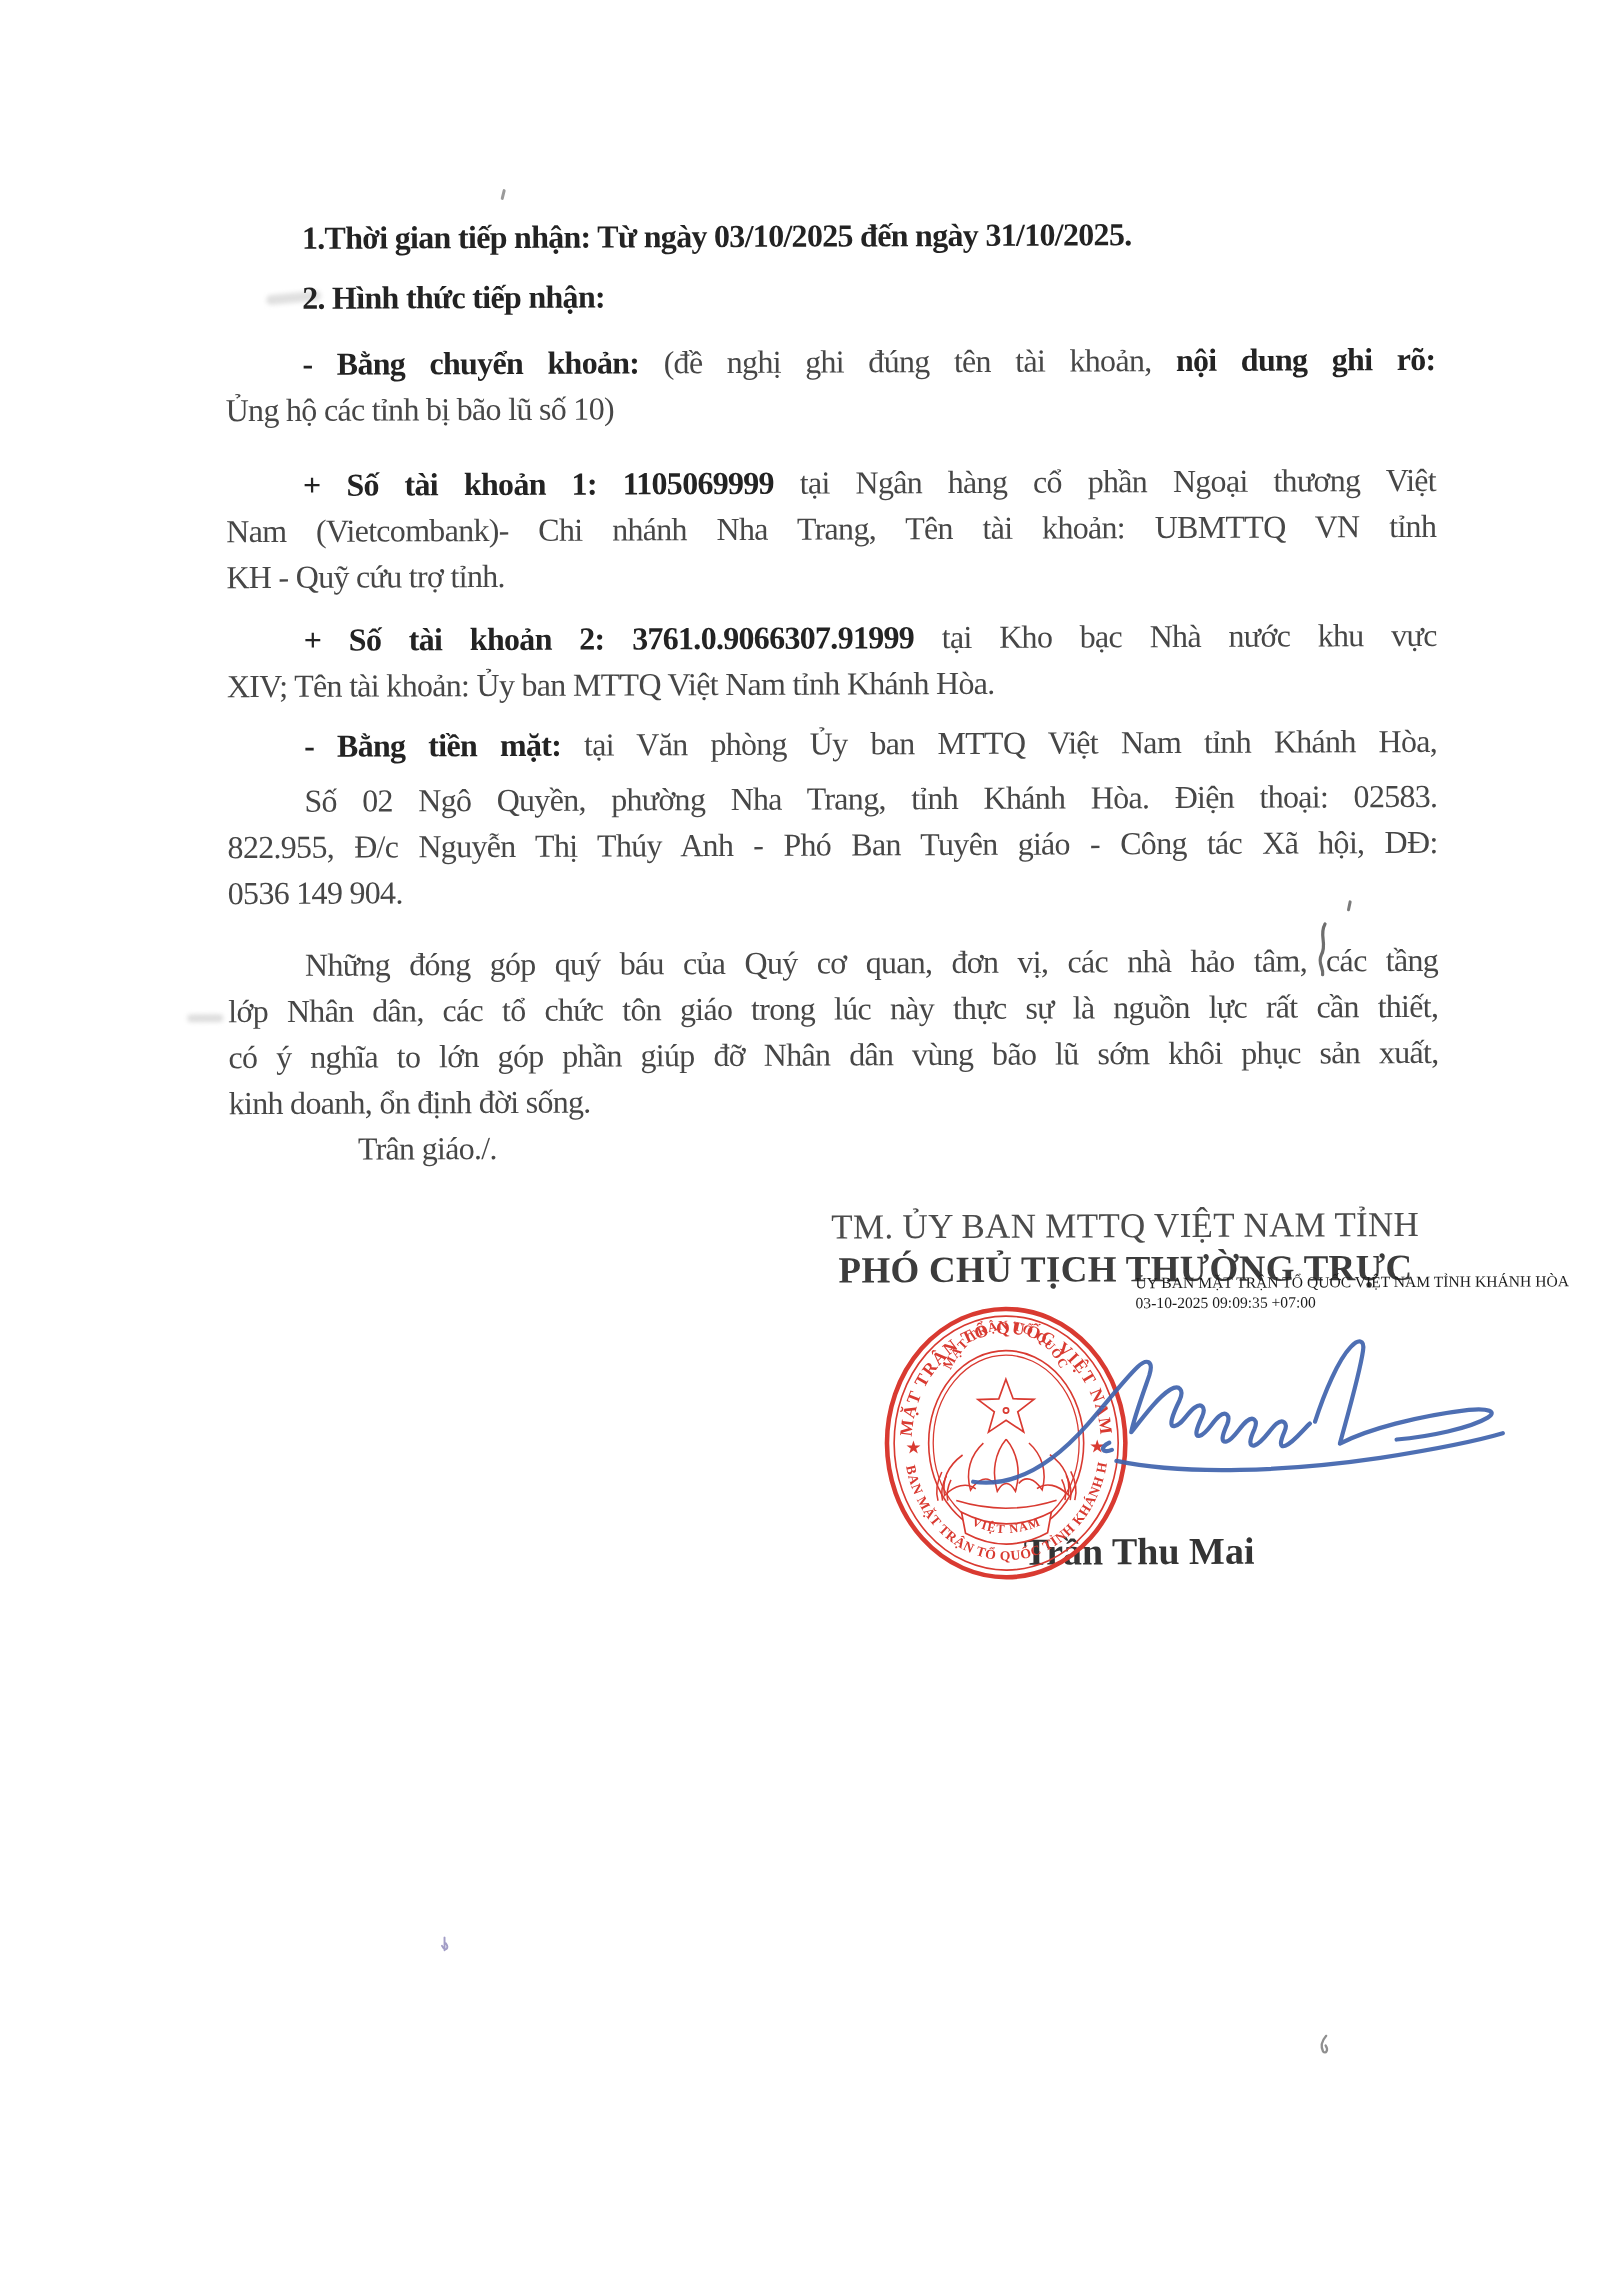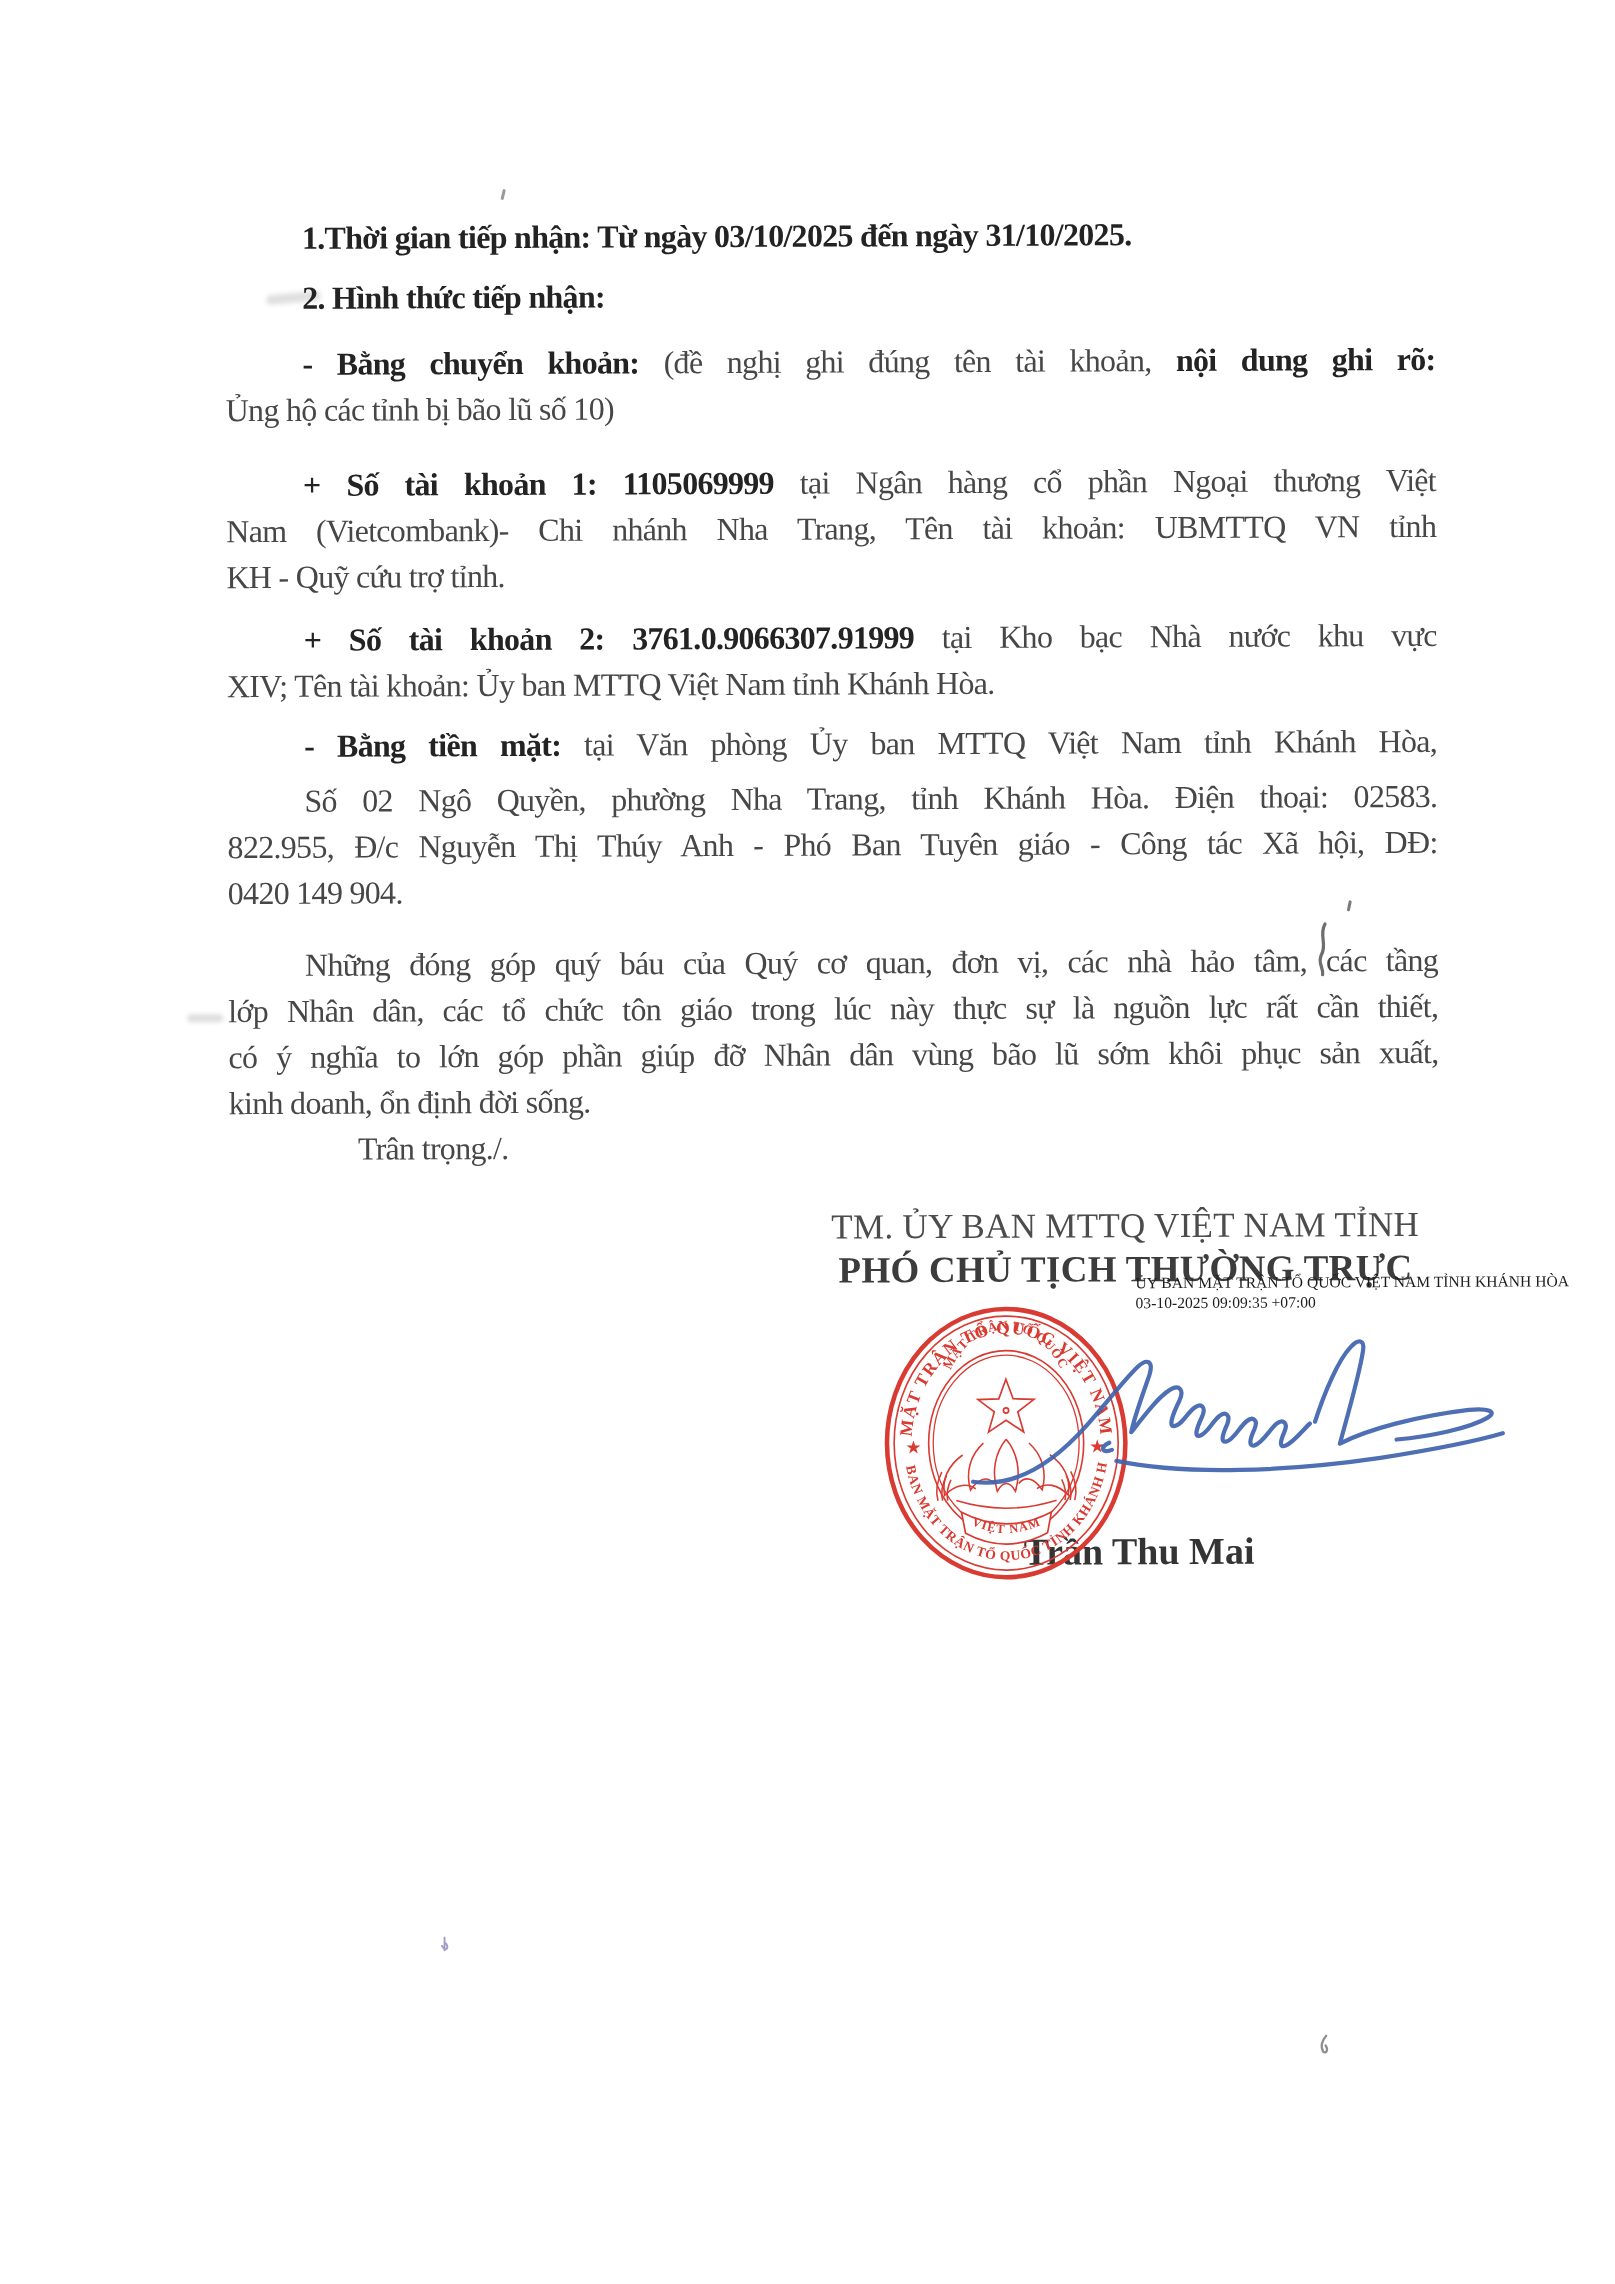--- a/index.html
+++ b/index.html
@@ -80,26 +80,26 @@
     <div class="ln ind g30 just"><span class="b">- Bằng chuyển khoản: </span><span>(đề nghị ghi đúng tên tài khoản, </span><span class="b">nội dung ghi rõ:</span></div>
     <div class="ln"><span>Ủng hộ các tỉnh bị bão lũ số 10)</span></div>
     <div class="ln ind g44 just"><span class="b">+ Số tài khoản 1: 1105069999 </span><span>tại Ngân hàng cổ phần Ngoại thương Việt</span></div>
     <div class="ln just"><span>Nam (Vietcombank)- Chi nhánh Nha Trang, Tên tài khoản: UBMTTQ VN tỉnh</span></div>
     <div class="ln"><span>KH - Quỹ cứu trợ tỉnh.</span></div>
     <div class="ln ind g26 just"><span class="b">+ Số tài khoản 2: 3761.0.9066307.91999 </span><span>tại Kho bạc Nhà nước khu vực</span></div>
     <div class="ln"><span>XIV; Tên tài khoản: Ủy ban MTTQ Việt Nam tỉnh Khánh Hòa.</span></div>
     <div class="ln ind g22 just"><span class="b">- Bằng tiền mặt: </span><span>tại Văn phòng Ủy ban MTTQ Việt Nam tỉnh Khánh Hòa,</span></div>
     <div class="ln ind g14 just"><span>Số 02 Ngô Quyền, phường Nha Trang, tỉnh Khánh Hòa. Điện thoại: 02583.</span></div>
     <div class="ln just"><span>822.955, Đ/c Nguyễn Thị Thúy Anh - Phó Ban Tuyên giáo - Công tác Xã hội, DĐ:</span></div>
-    <div class="ln"><span>0420 149 904.</span></div>
+    <div class="ln"><span>0536 149 904.</span></div>
     <div class="ln ind g40 just"><span>Những đóng góp quý báu của Quý cơ quan, đơn vị, các nhà hảo tâm, các tầng</span></div>
     <div class="ln just"><span>lớp Nhân dân, các tổ chức tôn giáo trong lúc này thực sự là nguồn lực rất cần thiết,</span></div>
     <div class="ln just"><span>có ý nghĩa to lớn góp phần giúp đỡ Nhân dân vùng bão lũ sớm khôi phục sản xuất,</span></div>
     <div class="ln"><span>kinh doanh, ổn định đời sống.</span></div>
-    <div class="ln closing"><span>Trân trọng./.</span></div>
+    <div class="ln closing"><span>Trân giáo./.</span></div>
   </div>
 
   <div class="sig">
     <div class="org">TM. ỦY BAN MTTQ VIỆT NAM TỈNH</div>
     <div class="title">PHÓ CHỦ TỊCH THƯỜNG TRỰC</div>
 
     <div class="digisig">
       <div>ỦY BAN MẶT TRẬN TỔ QUỐC VIỆT NAM TỈNH KHÁNH HÒA</div>
       <div>03-10-2025 09:09:35 +07:00</div>
     </div>

